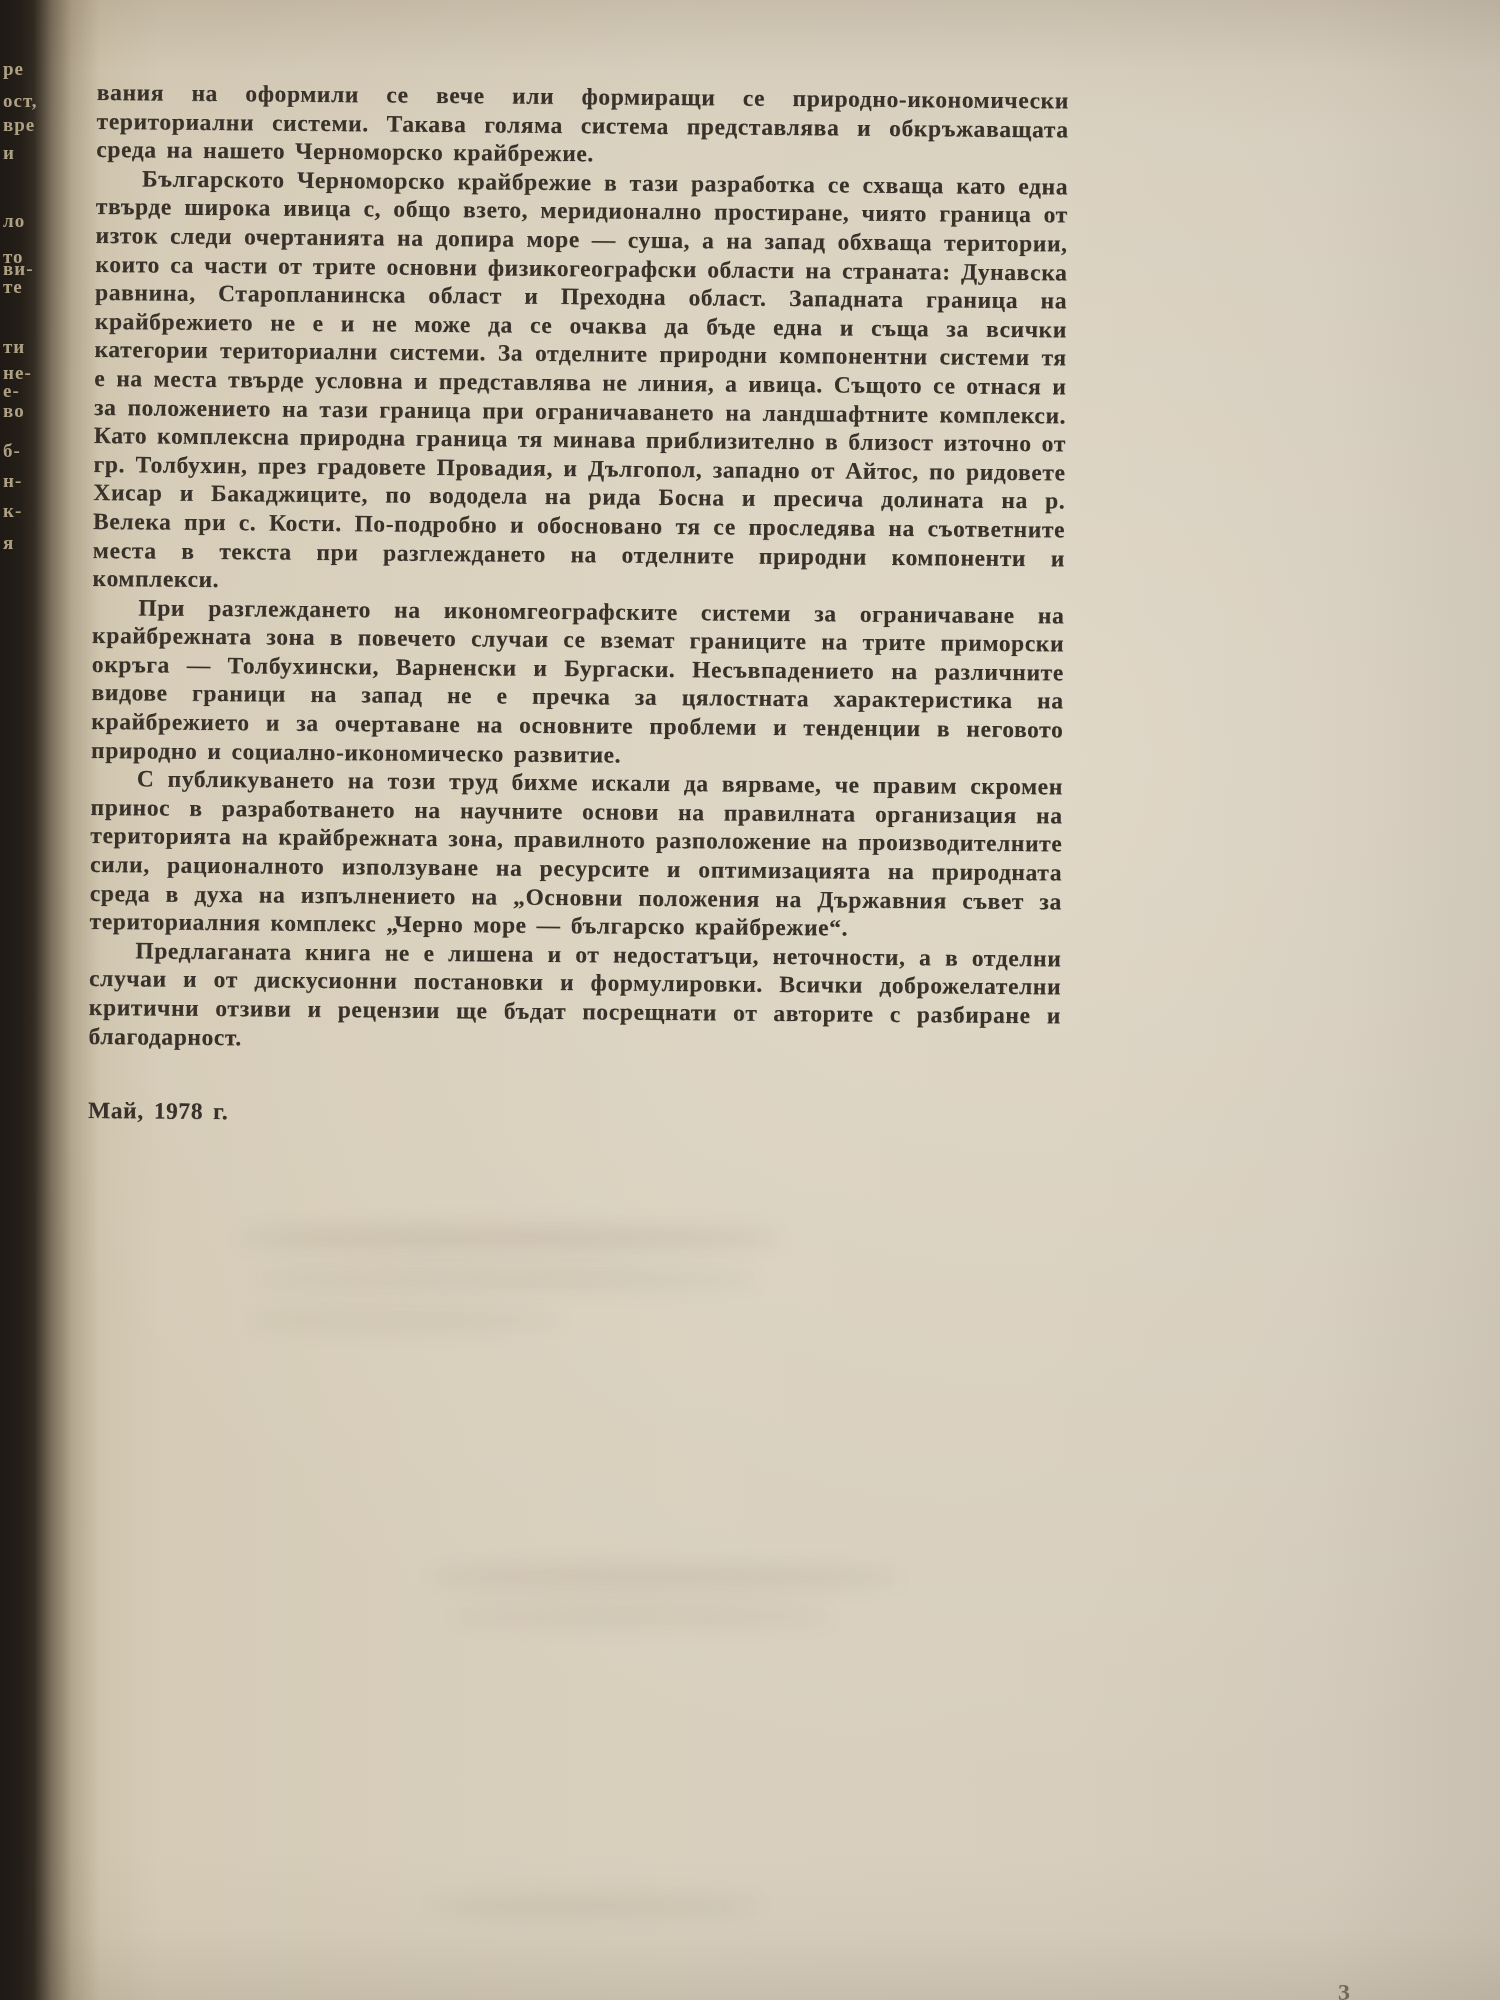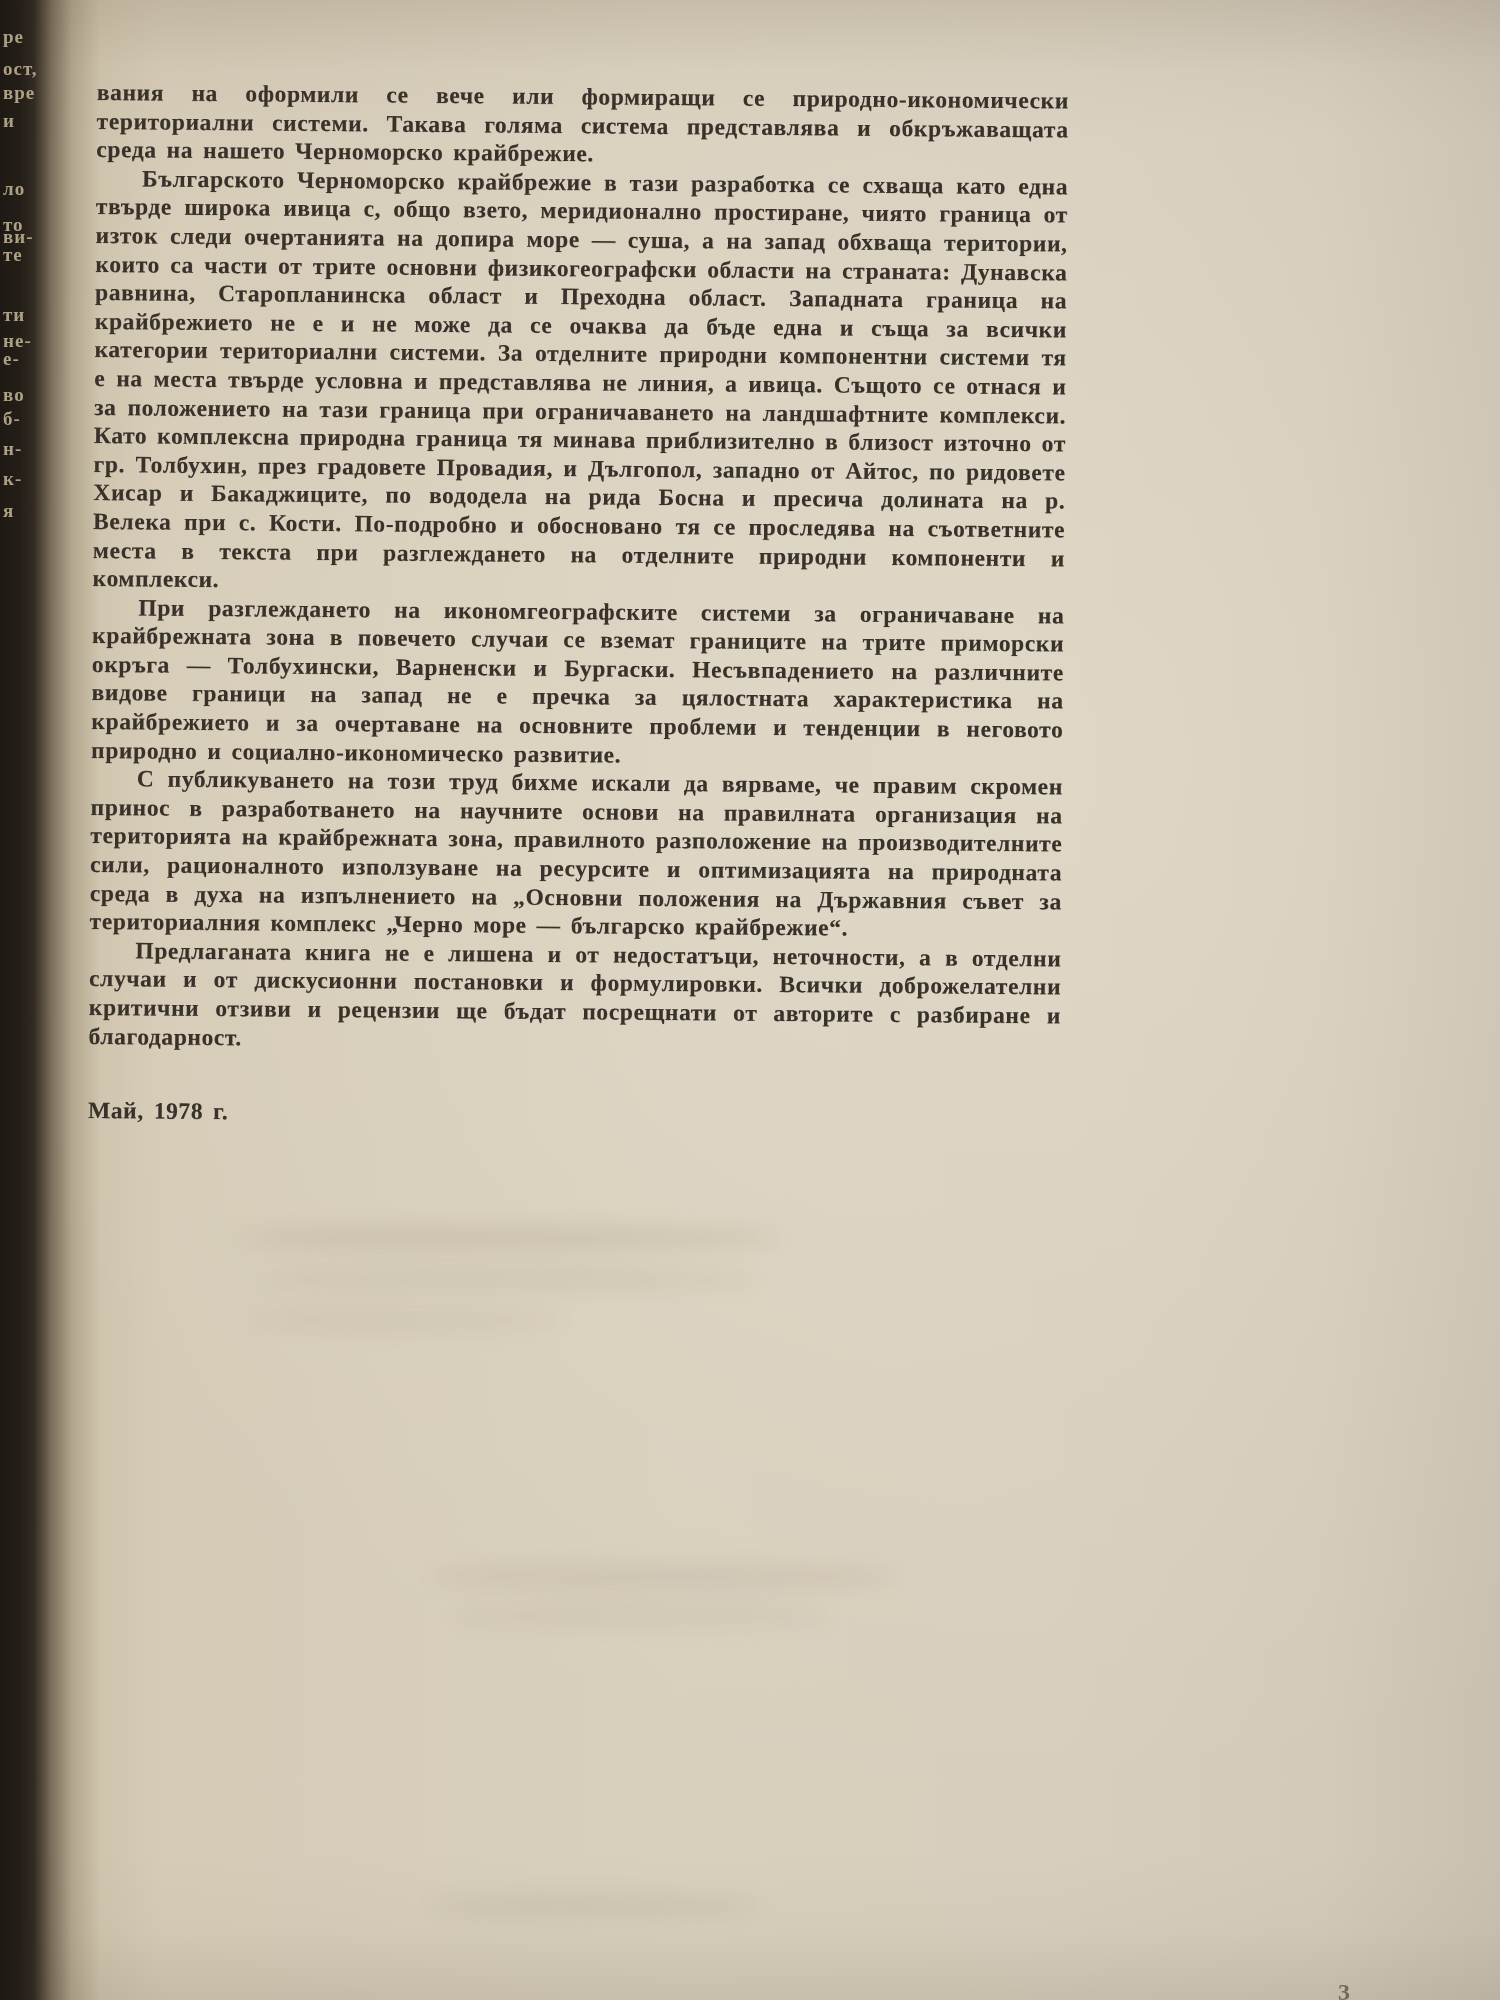--- a/index.html
+++ b/index.html
@@ -31,20 +31,21 @@
       rgba(40,33,25,0.93) 34px,
       rgba(72,60,45,0.58) 52px,
       rgba(112,96,72,0.28) 72px,
       rgba(0,0,0,0) 100px);
   }
   .frag {
     position:absolute; left:3px;
     color:rgba(198,183,151,0.85);
     font-size:19px; font-weight:700; letter-spacing:1px;
     white-space:nowrap;
+    margin-top:32px;
   }
 
   
   .text-block {
     position:absolute; left:97px; top:78px; width:972px;
     transform:rotate(0.5deg); transform-origin:top left;
     color:#39322a;
     font-size:23.5px; line-height:28.6px; font-weight:700;
     letter-spacing:0.6px; word-spacing:3.5px;
     text-align:justify;
@@ -81,21 +82,21 @@
     <span class="frag" style="top:58px">ост,</span>
     <span class="frag" style="top:82px">вре</span>
     <span class="frag" style="top:110px">и</span>
     <span class="frag" style="top:178px">ло</span>
     <span class="frag" style="top:214px">то</span>
     <span class="frag" style="top:226px">ви-</span>
     <span class="frag" style="top:244px">те</span>
     <span class="frag" style="top:304px">ти</span>
     <span class="frag" style="top:330px">не-</span>
     <span class="frag" style="top:348px">е-</span>
-    <span class="frag" style="top:384px">во</span>
+    <span class="frag" style="top:368px">во</span>
     <span class="frag" style="top:408px">б-</span>
     <span class="frag" style="top:438px">н-</span>
     <span class="frag" style="top:468px">к-</span>
     <span class="frag" style="top:500px">я</span>
   </div>
 
   <div class="smudge s1"></div>
   <div class="smudge s2"></div>
   <div class="smudge s3"></div>
   <div class="smudge s4"></div>

